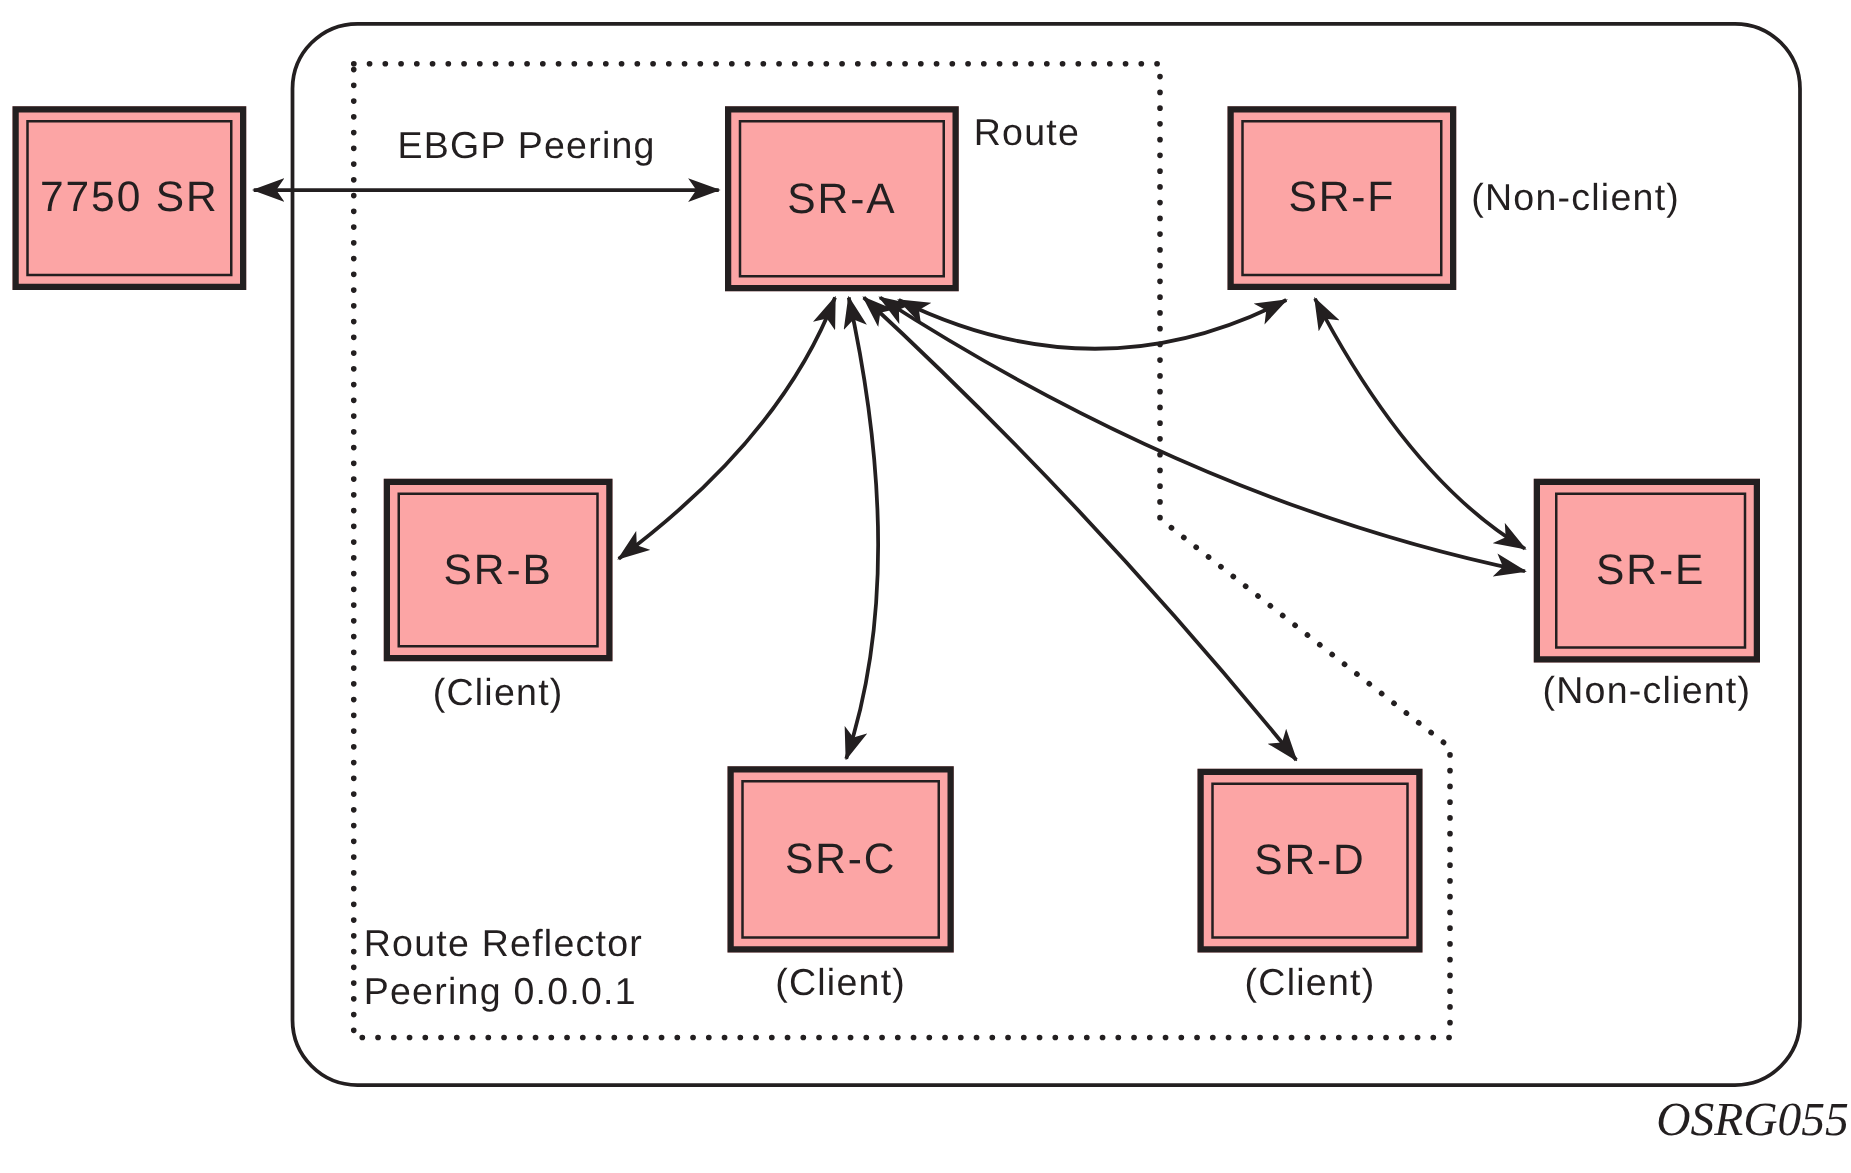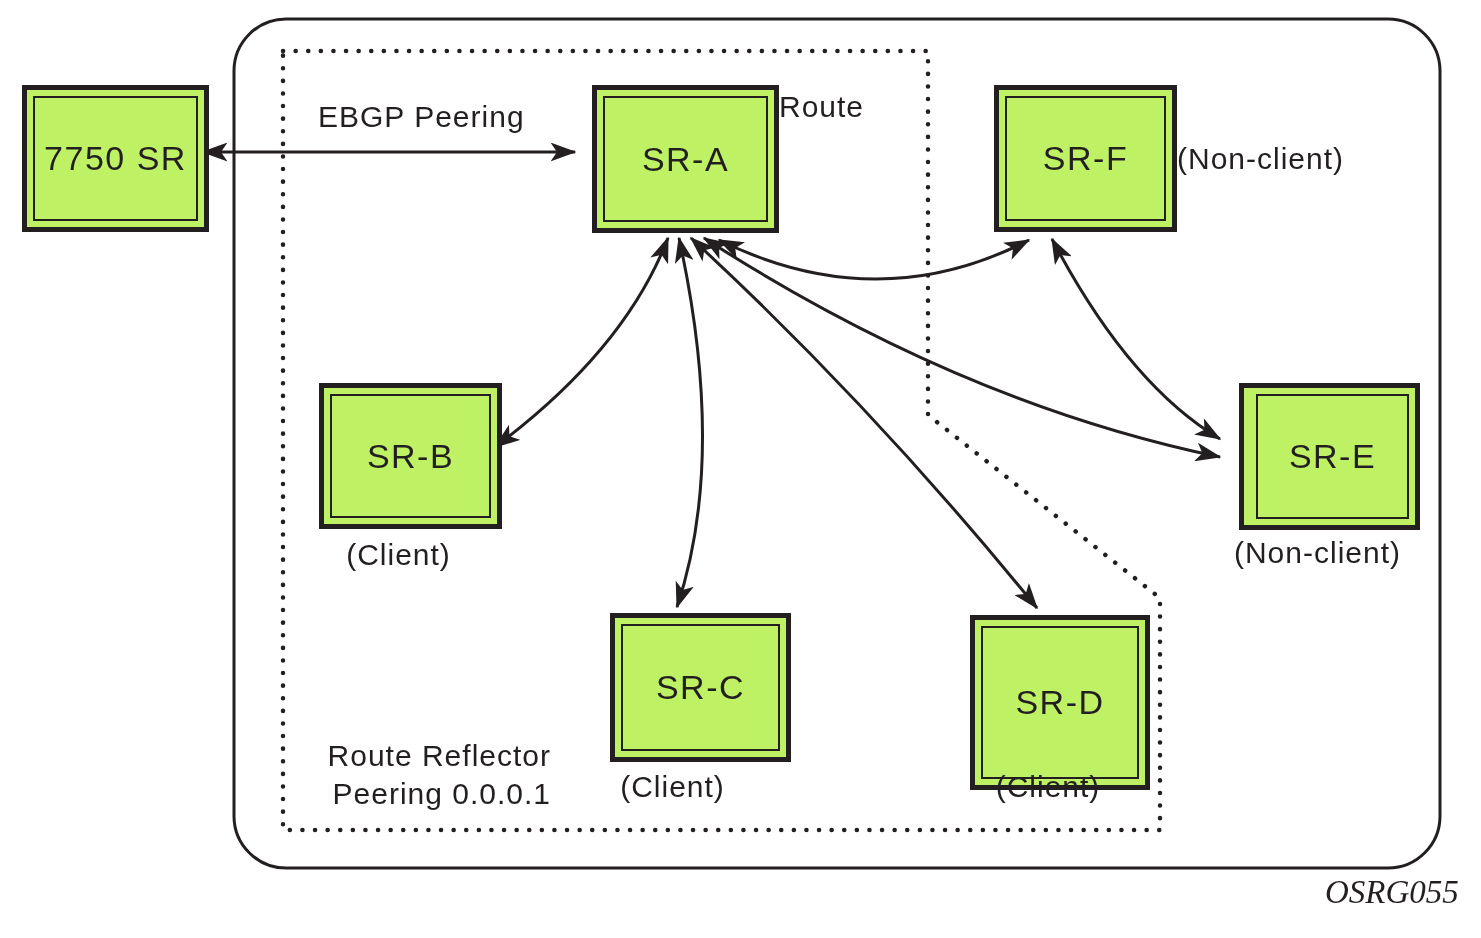--- a/index.html
+++ b/index.html
@@ -9,48 +9,47 @@
     background:#ffffff;
     font-family:"Liberation Sans", sans-serif;
     color:#231f20;
     overflow:hidden;
   }
   #wires{position:absolute;left:0;top:0;}
   .node{
     position:absolute;
     box-sizing:border-box;
     border:5px solid #231f20;
-    background:#bef264;
+    background:#fca5a5;
     padding:6px;
-    margin-left:12px;
   }
   .node-inner{
     box-sizing:border-box;
     width:100%;height:100%;
     border:2px solid #231f20;
     display:flex;align-items:center;justify-content:center;
     font-size:34px;
     letter-spacing:1.5px;
     white-space:nowrap;
   }
   .lbl{
     position:absolute;
     font-size:30px;
     letter-spacing:1px;
     white-space:nowrap;
   }
   .role-under{text-align:center;}
   .flex-center{display:flex;align-items:center;}
   .flex-col-center{display:flex;flex-direction:row;justify-content:center;}
   #rr-label{line-height:44px;}
-  #cluster-label{line-height:38px;text-align:right;}
+  #cluster-label{line-height:38px;text-align:left;}
   #figure-code{
     font-family:"Liberation Serif", serif;
     font-style:italic;
-    font-size:33px;
+    font-size:38px;
     letter-spacing:0;
     text-align:right;
   }
 </style>
 </head>
 <body>
 
 <div id="canvas">
 
   <svg id="wires" width="1481" height="938" viewBox="0 0 1481 938">
@@ -92,25 +91,25 @@
   </div>
 
   <div class="node" style="left:307px;top:383px;width:183px;height:146px;">
     <div class="node-inner">SR-B</div>
   </div>
 
   <div class="node" style="left:1227px;top:383px;width:181px;height:147px;padding-left:12px;">
     <div class="node-inner">SR-E</div>
   </div>
 
-  <div class="node" style="left:598px;top:613px;width:181px;height:149px;">
+  <div class="node" style="left:582px;top:613px;width:181px;height:149px;">
     <div class="node-inner">SR-C</div>
   </div>
 
-  <div class="node" style="left:958px;top:615px;width:180px;height:175px;">
+  <div class="node" style="left:958px;top:615px;width:180px;height:147px;">
     <div class="node-inner">SR-D</div>
   </div>
 
   <div class="lbl" style="left:318px;top:100px;">EBGP Peering</div>
 
   <div class="lbl flex-col-center" id="rr-label" style="left:779px;top:85px;height:148px;">
     <span>Route</span>
   </div>
 
   <div class="lbl flex-center" style="left:1177px;top:85px;height:147px;">(Non-client)</div>

